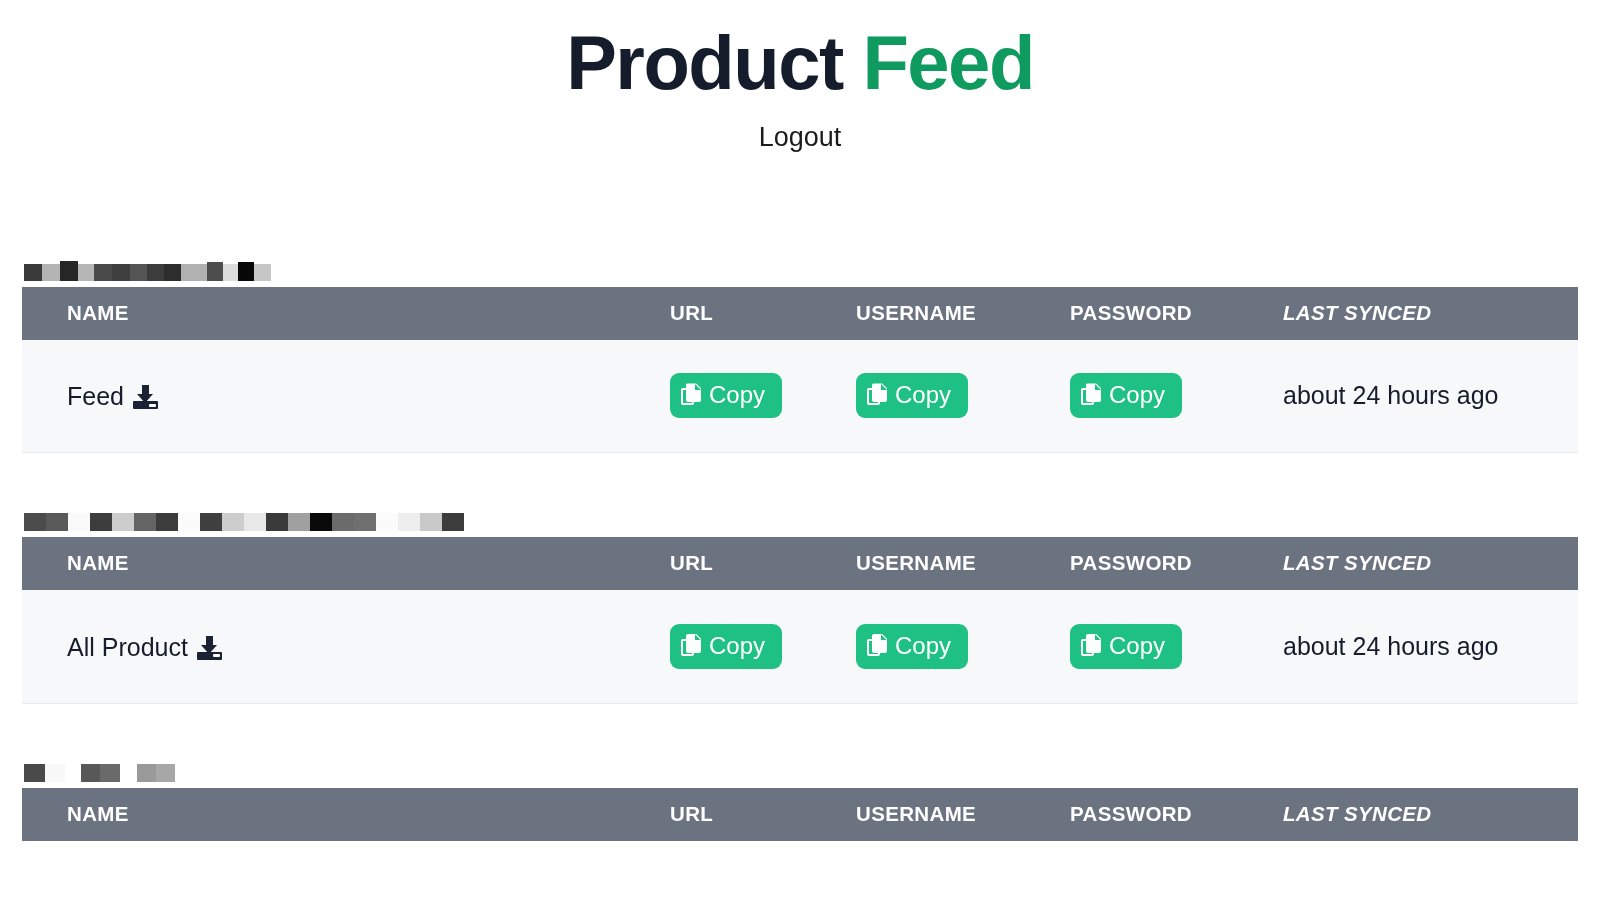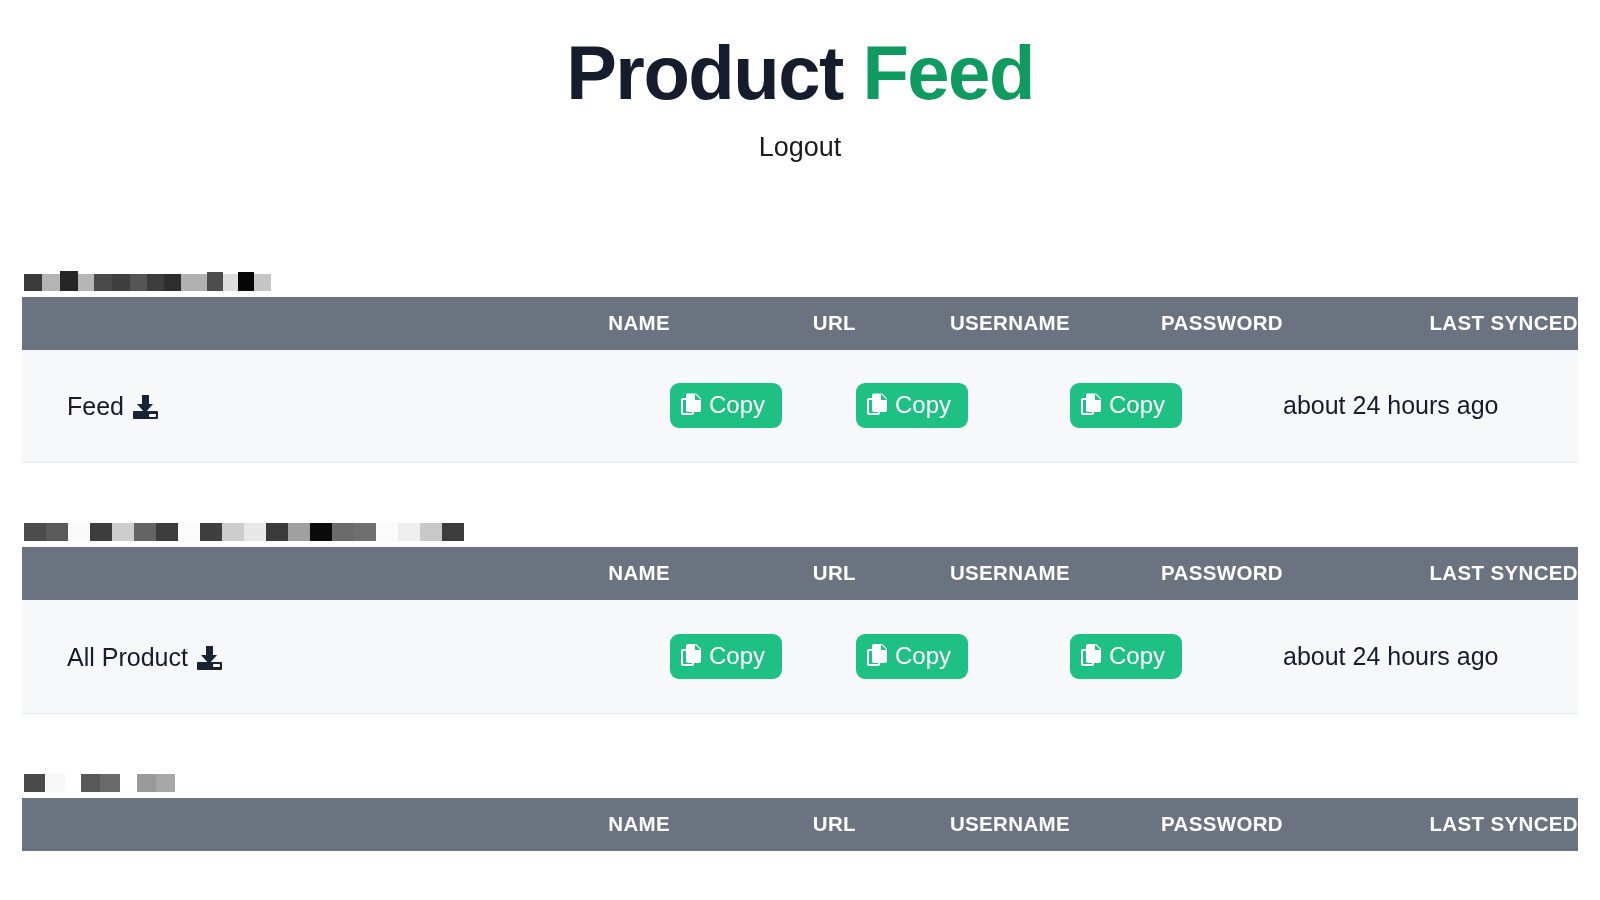--- a/index.html
+++ b/index.html
@@ -15,21 +15,21 @@
 
   .page {
     width: 1600px;
     height: 900px;
     position: relative;
     background: #ffffff;
   }
 
   
   .site-header {
-    padding-top: 28px;
+    padding-top: 18px;
     text-align: center;
   }
   .site-title {
     font-size: 76px;
     font-weight: 700;
     letter-spacing: -1.5px;
     line-height: 1.18;
     margin: 0;
     color: #151c2c;
   }
@@ -72,30 +72,30 @@
     width: 1556px;
     border-collapse: collapse;
     table-layout: fixed;
   }
   .feed-table thead tr { background: #6b7280; }
   .feed-table thead th {
     color: #ffffff;
     font-size: 20.5px;
     font-weight: 700;
     letter-spacing: 0.35px;
-    text-align: right;
+    text-align: left;
     padding: 14px 0 15px 0;
     height: 52px;
     vertical-align: middle;
   }
   .th-name     { width: 648px; padding-left: 45px !important; }
   .th-url      { width: 186px; }
   .th-username { width: 214px; }
   .th-password { width: 213px; }
-  .th-synced   { width: 295px; }
+  .th-synced   { width: 295px; font-style: italic; }
 
   .feed-table tbody tr {
     background: #f7f8fa;
     border-bottom: 1px solid #e7e9ee;
   }
   .feed-table tbody td {
     height: 113px;
     vertical-align: middle;
     padding: 0;
     font-size: 25px;

